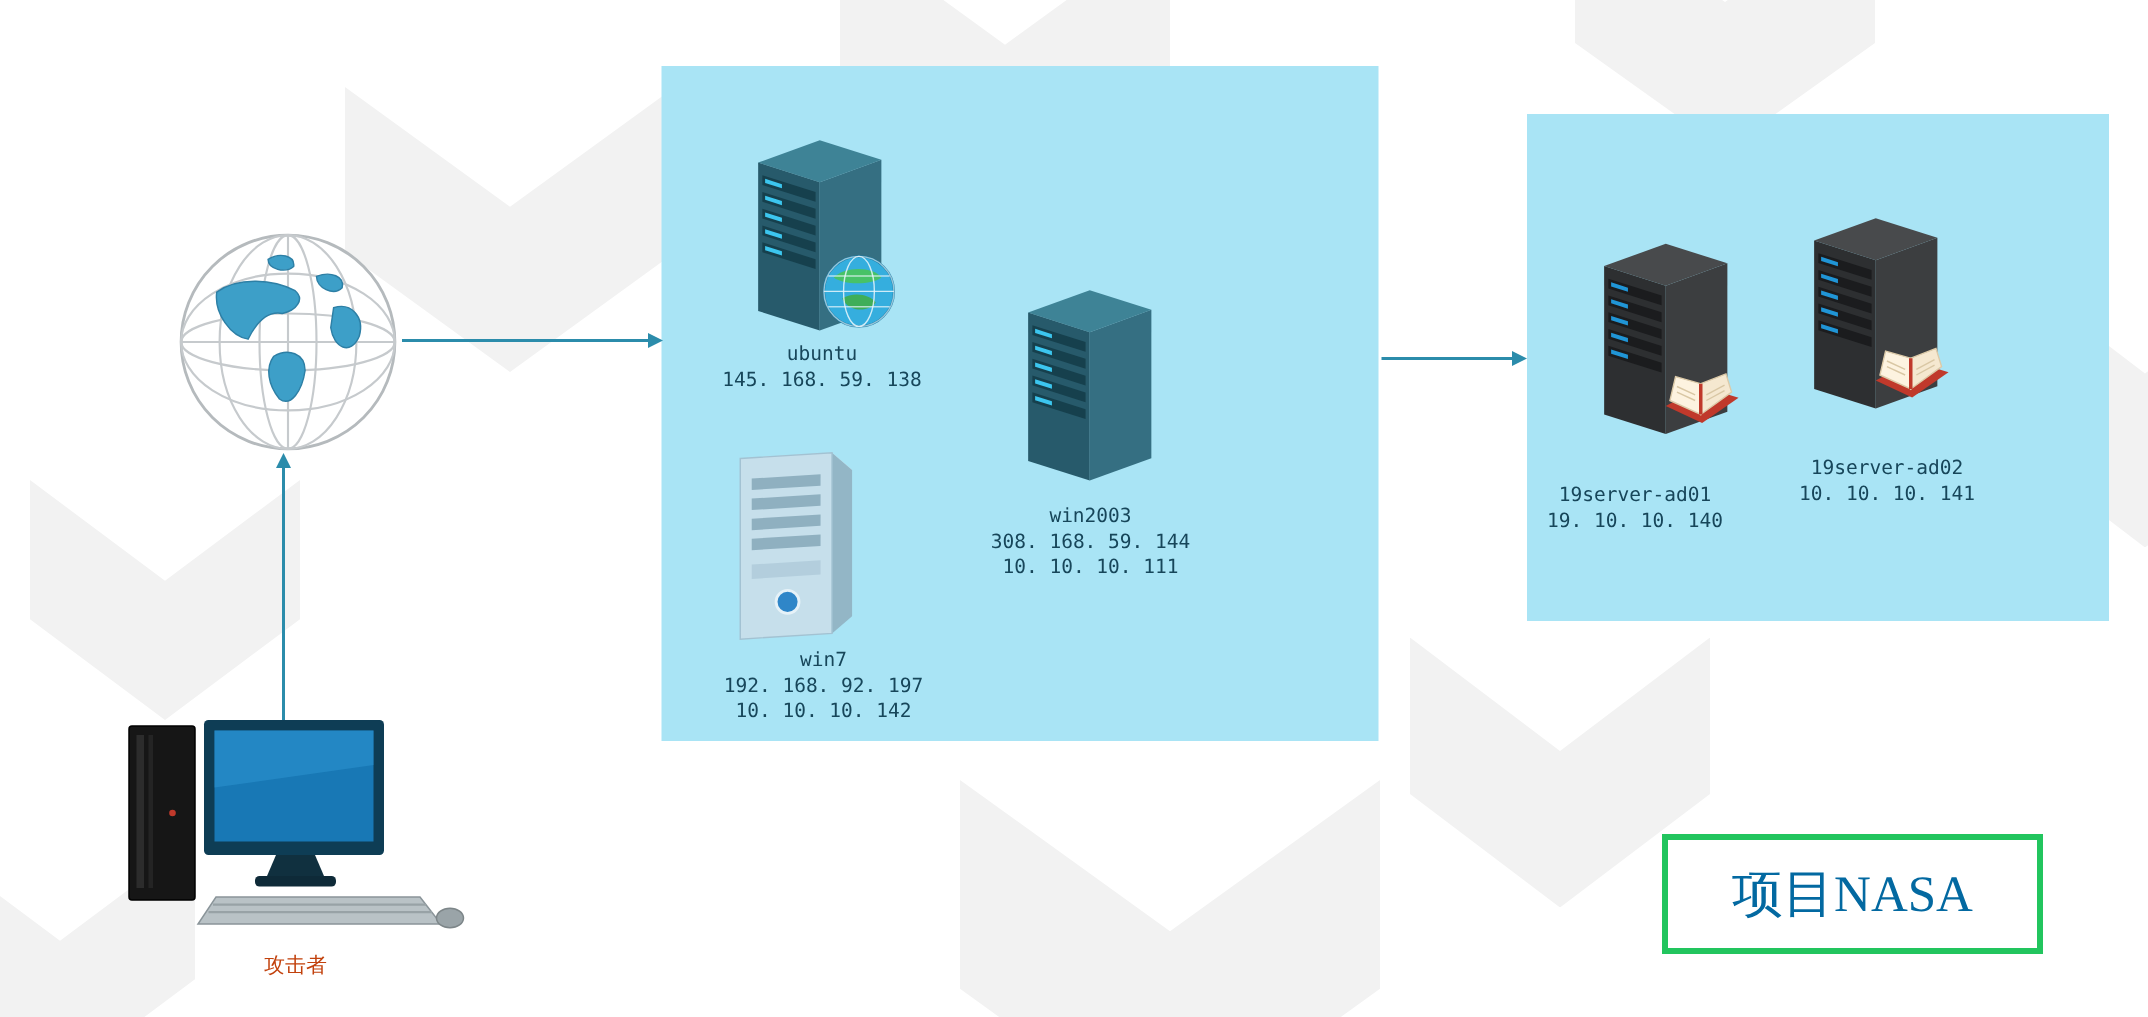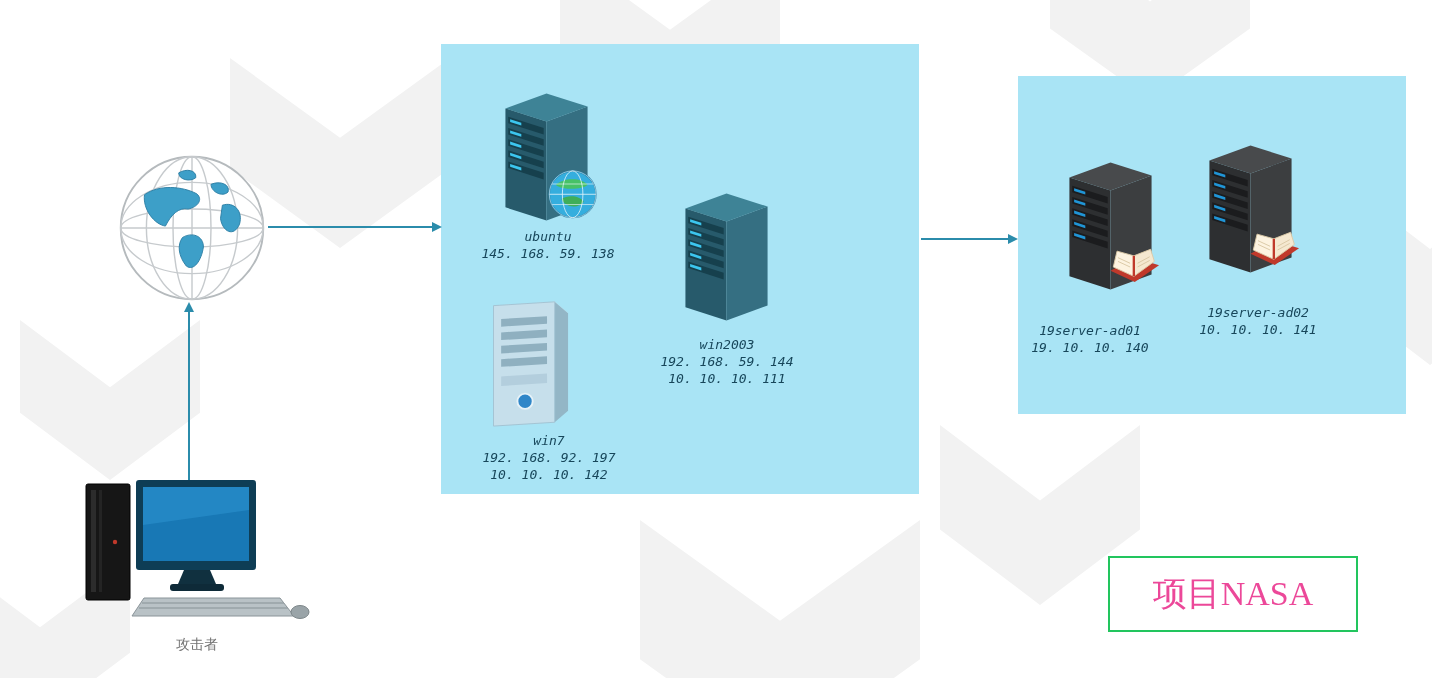--- a/index.html
+++ b/index.html
@@ -7,35 +7,35 @@
     width:1432px; height:678px; position:relative; overflow:hidden;
     background:#ffffff;
     font-family:"DejaVu Sans Mono","Liberation Mono",monospace;
   }
   .chev { position:absolute; background:#f2f2f2; z-index:0;
     clip-path:polygon(0 0, 50% 42%, 100% 0, 100% 58%, 50% 100%, 0 58%); }
   .zone { position:absolute; background:#a9e4f5; z-index:1; }
   .node { position:absolute; z-index:3; }
   .nlabel { position:absolute; z-index:4; font-size:13px; line-height:17px;
     color:#17465a; text-align:center; white-space:nowrap; }
-  .nlabel div { white-space:nowrap;font-style:italic; }
-  .attacker-label { color:#737373; font-size:14px; }
+  .nlabel div { white-space:nowrap; }
+  .attacker-label { color:#c2410c; font-size:14px; }
   .aline { position:absolute; background:#2b8cab; z-index:2; }
   .ahead-right { position:absolute; width:0; height:0; z-index:2;
     border-top:5px solid transparent; border-bottom:5px solid transparent;
     border-left:10px solid #2b8cab; }
   .ahead-up { position:absolute; width:0; height:0; z-index:2;
     border-left:5px solid transparent; border-right:5px solid transparent;
     border-bottom:10px solid #2b8cab; }
   .server-teal { --face:#275a6b; --side:#356f82; --top:#3e8396; --slot:#16404d; --led:#3cc6ef; }
   .server-dark { --face:#2d2f31; --side:#3c3e40; --top:#484a4c; --slot:#1b1c1e; --led:#2095d6; }
   .project-box { position:absolute; left:1108px; top:556px; width:246px; height:72px;
-    border:2px solid #22c55e; background:#ffffff; z-index:3;
+    border:4px solid #22c55e; background:#ffffff; z-index:3;
     display:flex; align-items:center; justify-content:center;
-    font-family:"Liberation Serif","DejaVu Serif",serif; font-size:34px; color:#ec4899; }
+    font-family:"Liberation Serif","DejaVu Serif",serif; font-size:34px; color:#0369a1; }
 </style>
 </head>
 <body>
 
 <div>
 
   <div class="chev" style="left:230px;top:58px;width:220px;height:190px;"></div>
   <div class="chev" style="left:20px;top:320px;width:180px;height:160px;"></div>
   <div class="chev" style="left:560px;top:-50px;width:220px;height:190px;"></div>
   <div class="chev" style="left:640px;top:520px;width:280px;height:240px;"></div>
@@ -150,21 +150,21 @@
         <rect x="5" y="46" width="12" height="3" style="fill:var(--led)"></rect>
         <rect x="5" y="58" width="12" height="3" style="fill:var(--led)"></rect>
       </g>
       <g transform="translate(56,38) skewY(-20)">
         <rect x="0" y="0" width="44" height="106" style="fill:var(--side)"></rect>
       </g>
     </svg>
   </div>
   <div class="nlabel" style="left:642px;top:336px;width:170px;">
     <div>win2003</div>
-    <div>192. 168. 59. 144</div>
+    <div>308. 168. 59. 144</div>
     <div>10. 10. 10. 111</div>
   </div>
 
   <div class="node" style="left:478px;top:298px;">
     <svg viewBox="0 0 100 136" width="96" height="130">
       <polygon points="16,8 80,4 94,16 30,20" fill="#ddeef6"></polygon>
       <polygon points="80,4 94,16 94,118 80,130" fill="#93b6c6"></polygon>
       <polygon points="16,8 80,4 80,130 16,134" fill="#c6dfeb" stroke="#a3c2d2" stroke-width="1"></polygon>
       <g fill="#8fb0c0">
         <polygon points="24,22 72,19 72,27 24,30"></polygon>

